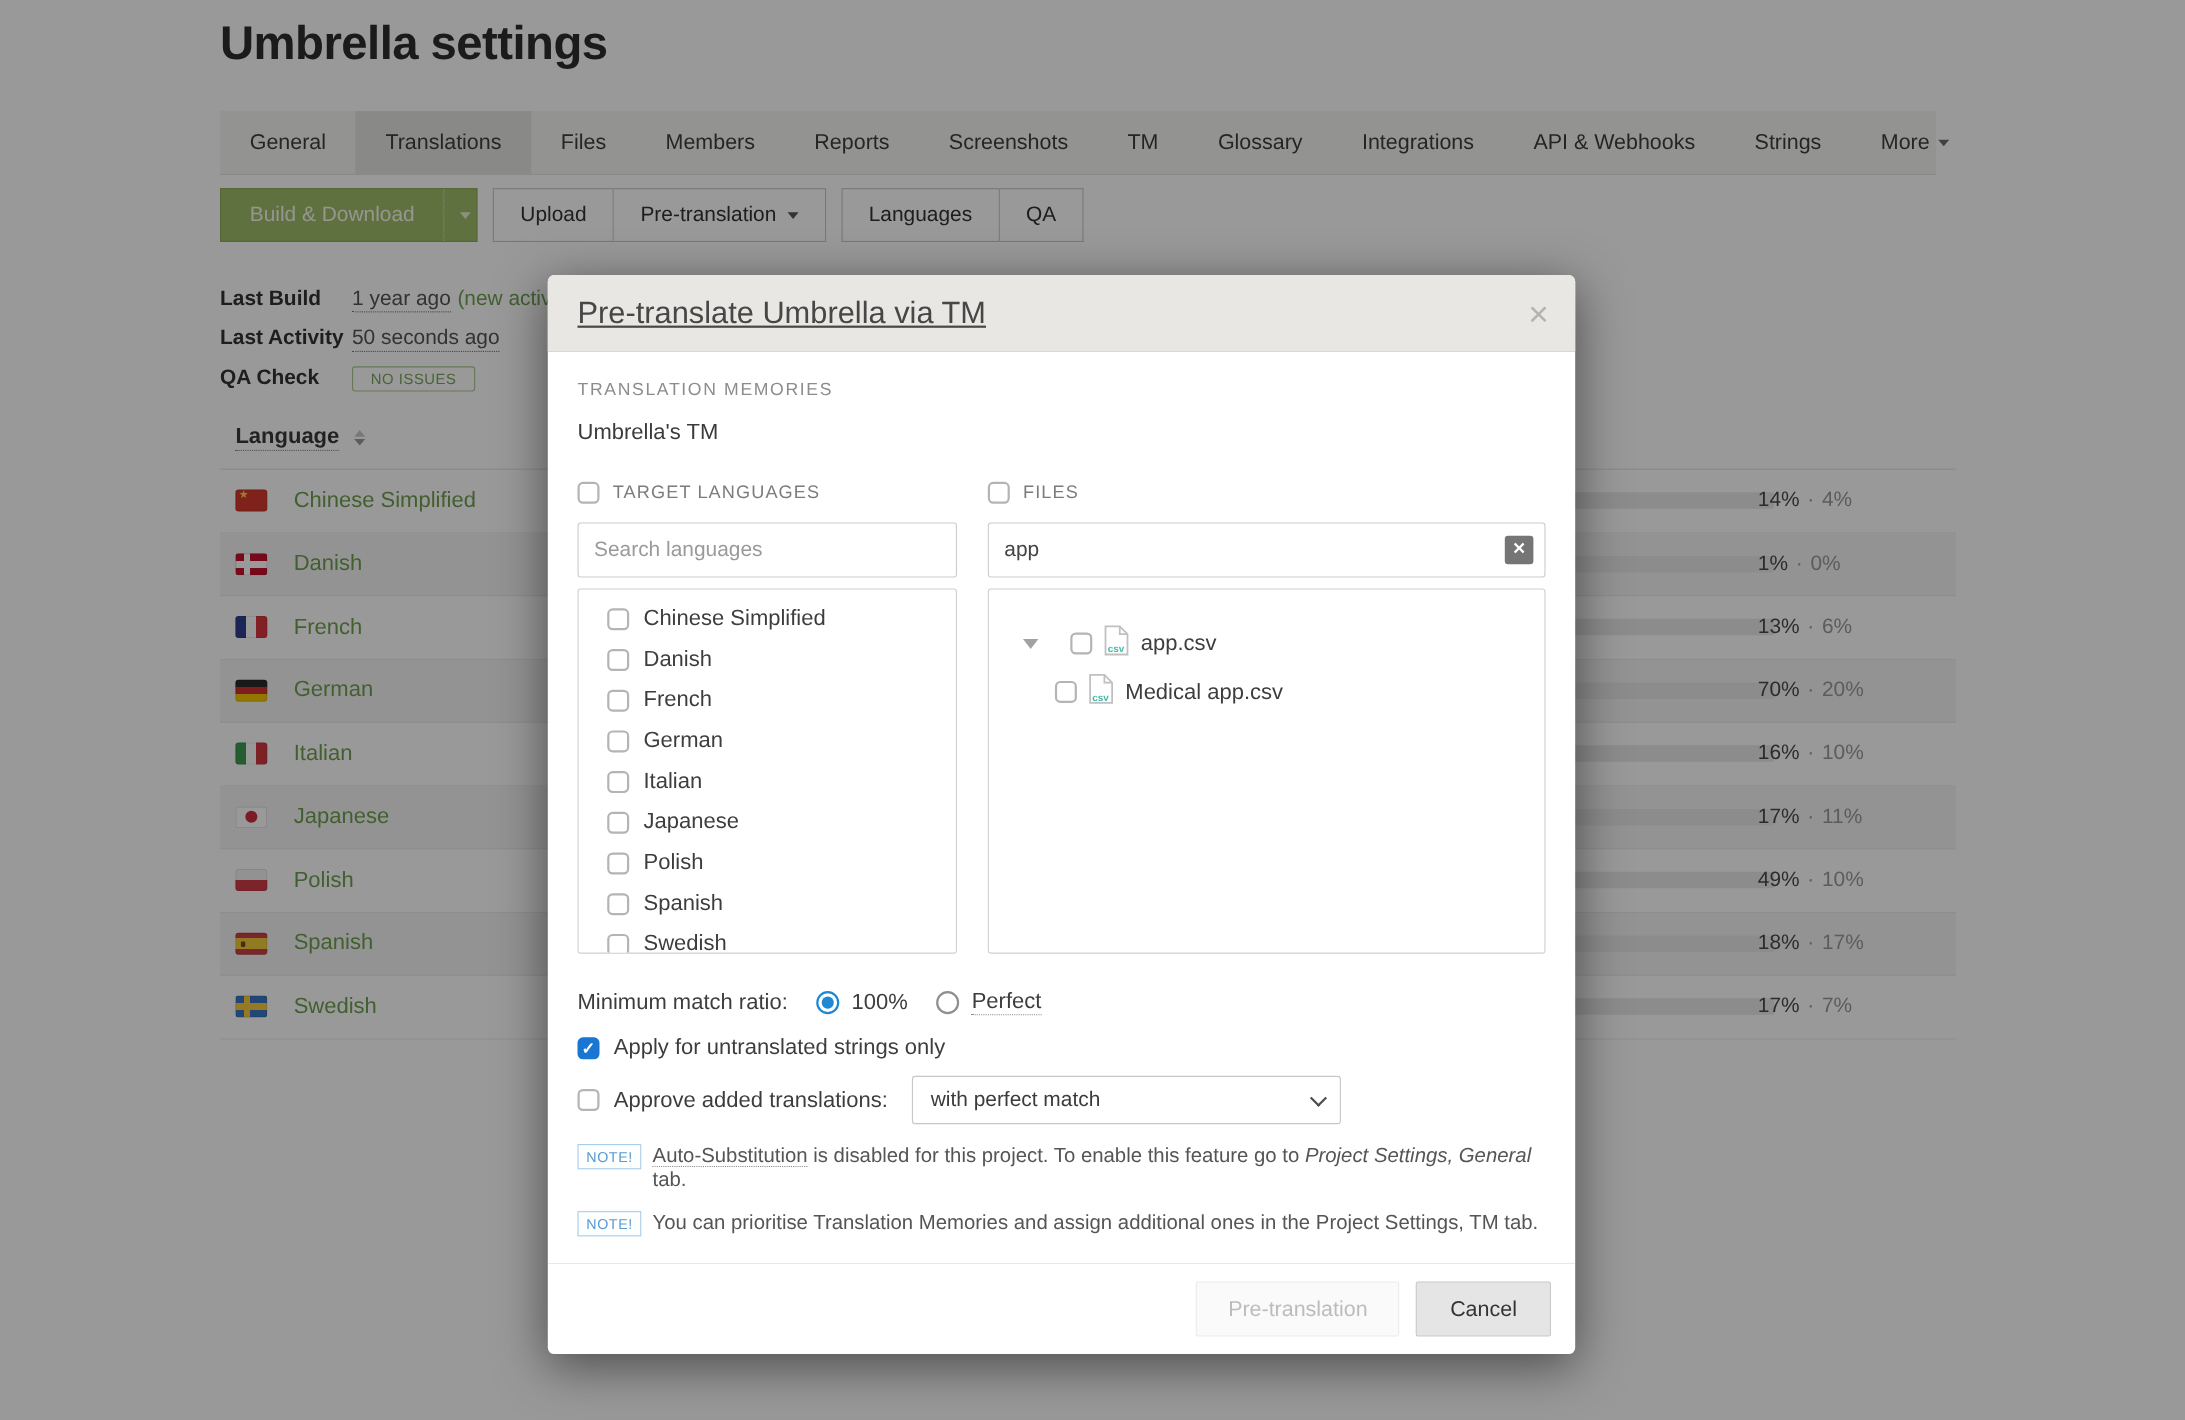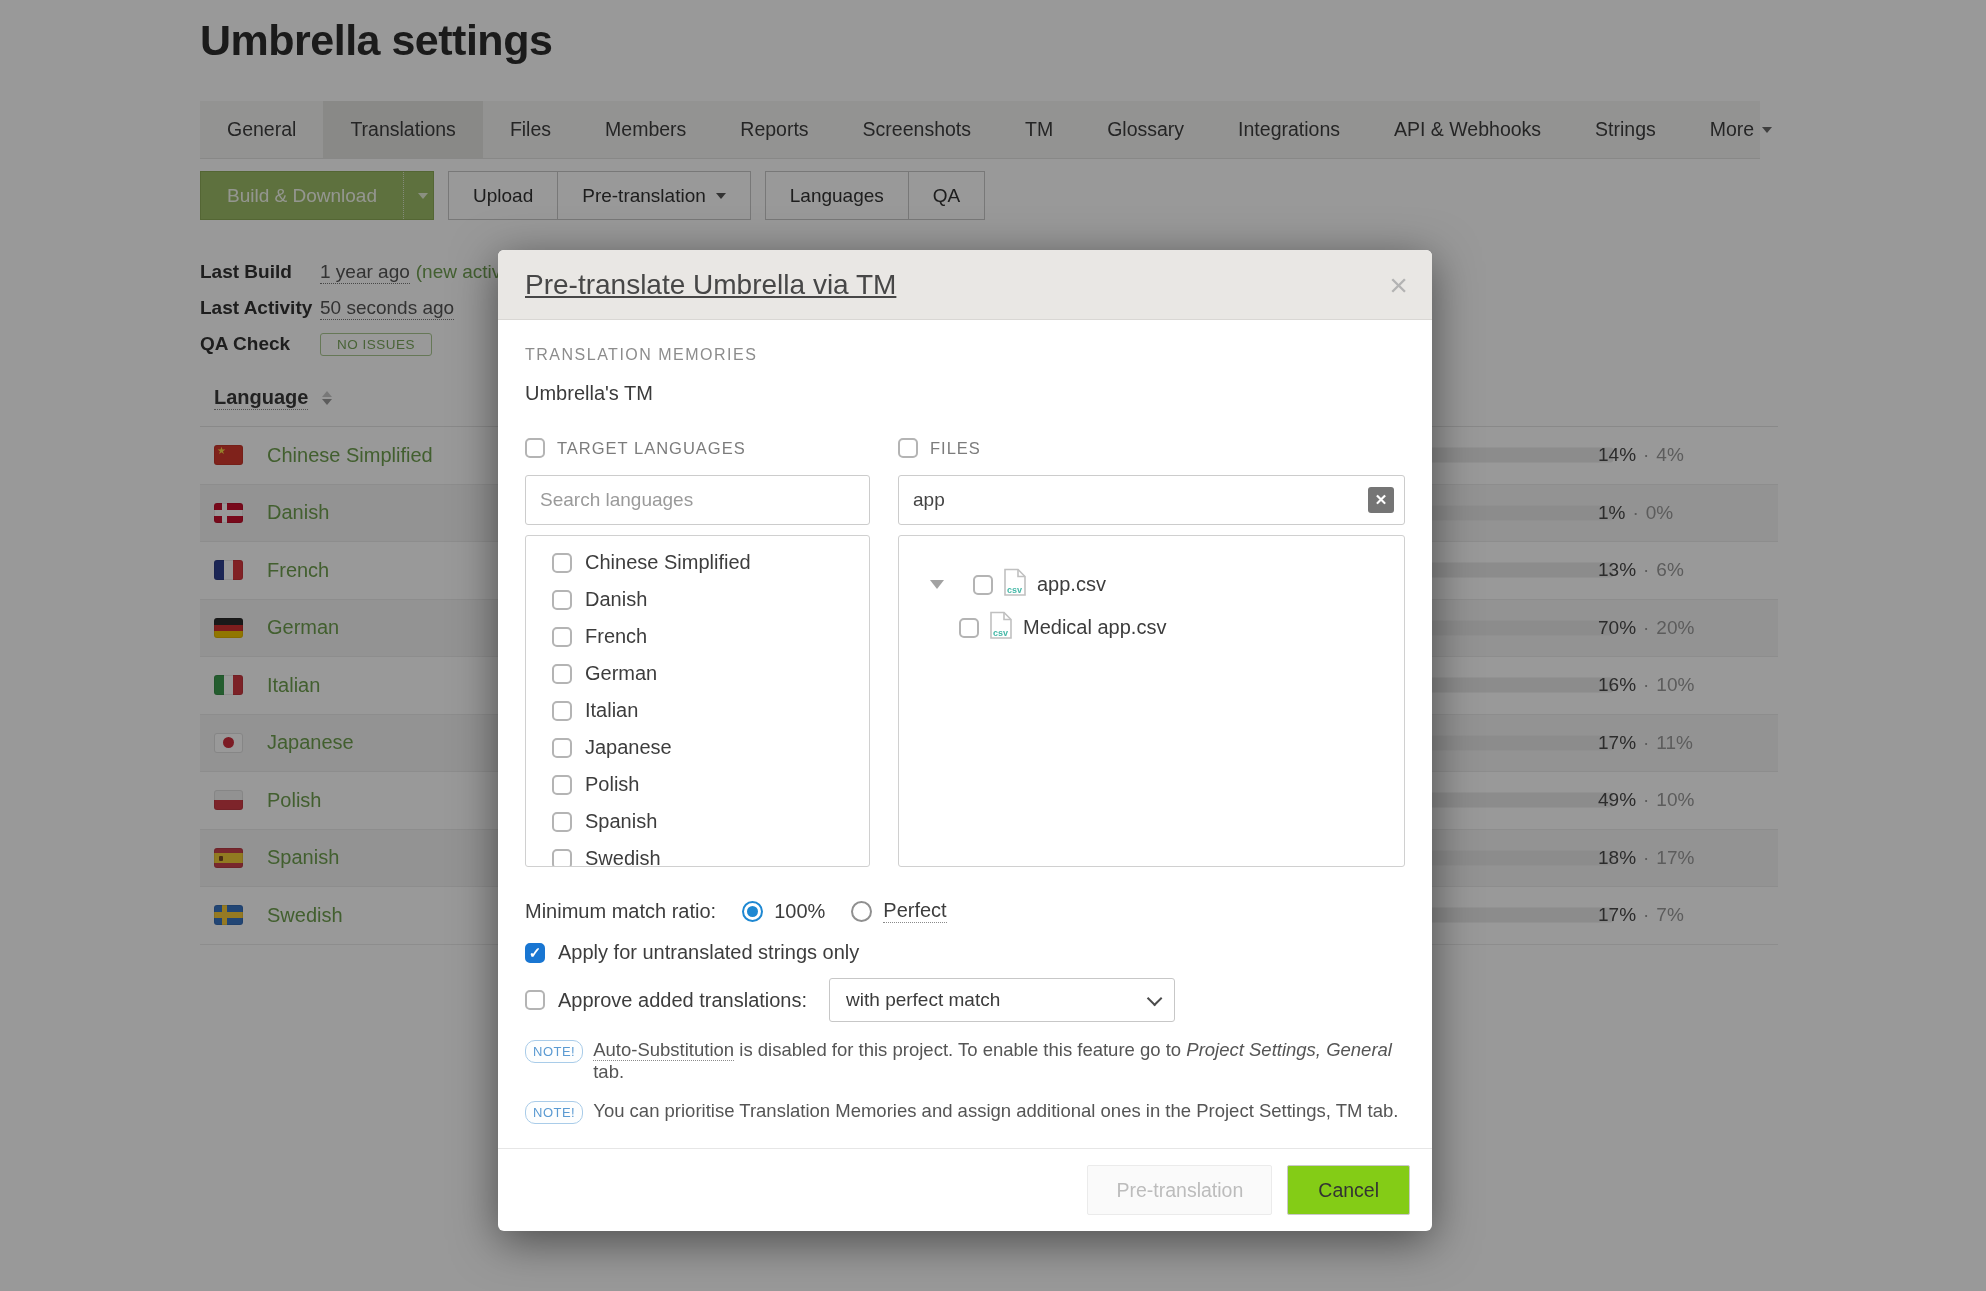--- a/index.html
+++ b/index.html
@@ -103,33 +103,33 @@
 
   .ratio-row { margin-top: 32px; display: flex; align-items: center; font-size: 20px; color: #3d3d3d; }
   .radio { width: 21px; height: 21px; border: 2px solid #8f8f8f; border-radius: 50%; display: inline-flex; align-items: center; justify-content: center; cursor: pointer; flex: none; }
   .radio.checked { border-color: #1e88d2; }
   .radio.checked::after { content: ""; width: 11px; height: 11px; border-radius: 50%; background: #1e88d2; }
   .ratio-opt { display: flex; align-items: center; gap: 11px; margin-left: 26px; }
   .dotted-label { border-bottom: 1px dotted #8a8a8a; cursor: pointer; }
 
   .check-row { margin-top: 18px; display: flex; align-items: center; gap: 13px; font-size: 20px; color: #3d3d3d; }
   .select-row { margin-top: 14px; }
-  .select-box { margin-left: 9px; width: 346px; height: 44px; border: 1px solid #c7c7c7; border-radius: 3px; display: inline-flex; align-items: center; padding: 0 16px; font-size: 19px; color: #3b3b3b; cursor: pointer; }
+  .select-box { margin-left: 9px; width: 390px; height: 44px; border: 1px solid #c7c7c7; border-radius: 3px; display: inline-flex; align-items: center; padding: 0 16px; font-size: 19px; color: #3b3b3b; cursor: pointer; }
   .select-box .sel-text { flex: 1; }
   .chevron { width: 11px; height: 11px; border-right: 2.5px solid #4c4c4c; border-bottom: 2.5px solid #4c4c4c; transform: rotate(45deg) translateY(-3px); }
 
   .note-row { margin-top: 17px; font-size: 18.5px; color: #555; display: flex; align-items: baseline; }
-  .note-badge { font-size: 13px; color: #5a9ad2; border: 1px solid #a9cce9; border-radius: 10px; padding: 3px 7px; margin-right: 10px; flex: none; letter-spacing: .5px; background: #fdfefe; }
+  .note-badge { font-size: 13px; color: #5a9ad2; border: 1px solid #a9cce9; border-radius: 0; padding: 3px 7px; margin-right: 10px; flex: none; letter-spacing: .5px; background: #fdfefe; }
   .note-dotted { border-bottom: 1px dotted #8a8a8a; cursor: pointer; }
   .note-italic { font-style: italic; }
 
   .modal-footer { position: absolute; left: 0; right: 0; bottom: 0; height: 83px; border-top: 1px solid #e6e6e6; display: flex; align-items: center; justify-content: flex-end; padding-right: 22px; gap: 15px; border-radius: 0 0 6px 6px; }
   .btn-modal { height: 50px; font-size: 19.5px; border-radius: 2px; cursor: pointer; font-family: "Liberation Sans", sans-serif; }
   .btn-disabled { background: #fafafa; border: 1px solid #ebebeb; color: #bcbcbc; padding: 0 28px; cursor: default; }
-  .btn-cancel { background: #84cc16; border: 1px solid #c9c9c9; color: #333; padding: 0 30px; }
+  .btn-cancel { background: #e5e5e5; border: 1px solid #c9c9c9; color: #333; padding: 0 30px; }
 </style>
 </head>
 <body>
 
 <div class="container">
   <div class="page-title">Umbrella settings</div>
 
   <div class="tabs">
       <div class="tab">
         <span>General</span>

